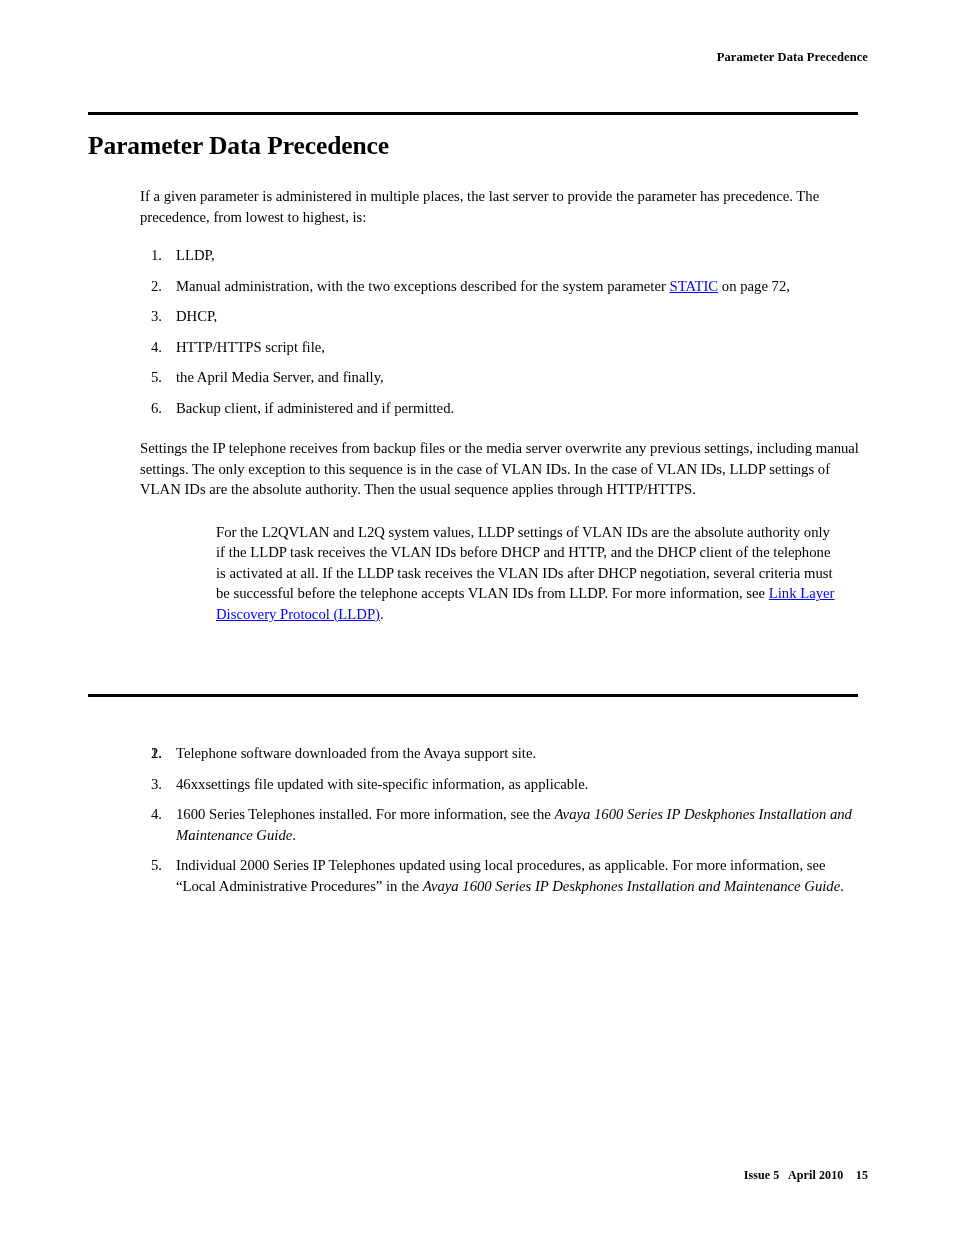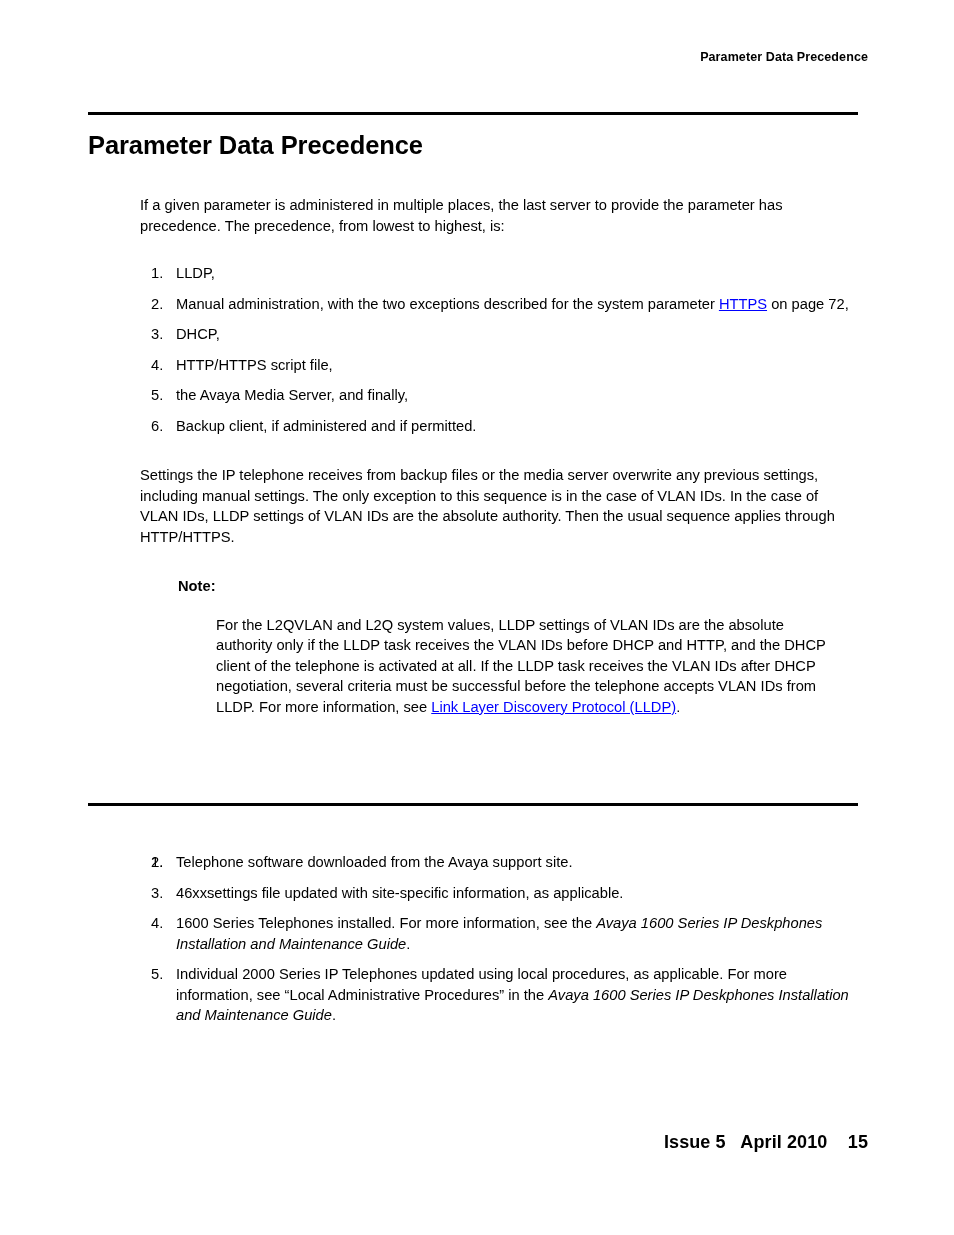--- a/index.html
+++ b/index.html
@@ -13,20 +13,21 @@
     position: relative;
     font-family: "Liberation Sans", sans-serif;
     color: #000000;
     overflow: hidden;
   }
   .page {
     position: relative;
     width: 954px;
     height: 1235px;
     box-sizing: border-box;
+    font-family: Liberation Serif, serif;
   }
 
   
   .running-header {
     position: absolute;
     top: 50px;
     right: 86px;
     font-size: 12.5px;
     font-weight: bold;
     letter-spacing: 0.1px;
@@ -61,21 +62,21 @@
     letter-spacing: -0.1px;
     margin: 16px 0 0 0;
     padding: 0;
     line-height: 1.15;
   }
 
   
   .body-para {
     font-size: 14.7px;
     line-height: 20.5px;
-    margin: 13px;
+    margin: 4px;
     padding: 0;
     margin-left: 52px;   
     width: 720px;
     text-align: left;
   }
 
   
   ol.num-list {
     margin: 0;
     padding: 0;
@@ -105,21 +106,21 @@
   }
   .note-label {
     font-size: 14.7px;
     font-weight: bold;
     line-height: 20.5px;
     margin: 0;
   }
   .note-body {
     font-size: 14.7px;
     line-height: 20.5px;
-    margin: 16px;
+    margin: 0;
     margin-left: 38px;  
     width: 620px;
   }
 
   
   a.doclink,
   .doclink {
     color: #0000ff;
     text-decoration: underline;
     cursor: pointer;
@@ -131,23 +132,23 @@
   .sp-para-list     { height: 14px; }
   .sp-list-para     { height: 16px; }
   .sp-para-note     { height: 16px; }
   .sp-note-label    { height: 2px; }
   .sp-section-gap   { height: 70px; }
   .sp-title2-para   { height: 22px; }
 
   
   .footer {
     position: absolute;
-    bottom: 82px;
+    bottom: 52px;
     right: 86px;
-    font-size: 18px;
+    font-size: 12px;
     font-weight: bold;
     letter-spacing: 0.1px;
     text-align: center;
     white-space: pre;
   }
 </style>
 </head>
 <body>
 
 <div class="page">
@@ -166,44 +167,43 @@
 
       <p class="body-para">If a given parameter is administered in multiple places, the last server to provide the parameter has precedence. The precedence, from lowest to highest, is:</p>
 
       <div class="sp-para-list"></div>
 
       <ol class="num-list">
         <li>
           <span class="marker">1.</span><span>LLDP,</span>
         </li>
         <li style="margin-top:10px;">
-          <span class="marker">2.</span><span>Manual administration, with the two exceptions described for the system parameter </span><span class="doclink">HTTPS</span><span> on page 72,</span>
+          <span class="marker">2.</span><span>Manual administration, with the two exceptions described for the system parameter </span><span class="doclink">STATIC</span><span> on page 72,</span>
         </li>
         <li style="margin-top:10px;">
           <span class="marker">3.</span><span>DHCP,</span>
         </li>
         <li style="margin-top:10px;">
           <span class="marker">4.</span><span>HTTP/HTTPS script file,</span>
         </li>
         <li style="margin-top:10px;">
-          <span class="marker">5.</span><span>the Avaya Media Server, and finally,</span>
+          <span class="marker">5.</span><span>the April Media Server, and finally,</span>
         </li>
         <li style="margin-top:10px;">
           <span class="marker">6.</span><span>Backup client, if administered and if permitted.</span>
         </li>
       </ol>
 
       <div class="sp-list-para"></div>
 
       <p class="body-para">Settings the IP telephone receives from backup files or the media server overwrite any previous settings, including manual settings. The only exception to this sequence is in the case of VLAN IDs. In the case of VLAN IDs, LLDP settings of VLAN IDs are the absolute authority. Then the usual sequence applies through HTTP/HTTPS.</p>
 
       <div class="sp-para-note"></div>
 
       <div class="note-block">
-        <p class="note-label">Note:</p>
         <div class="sp-note-label"></div>
         <p class="note-body"><span>For the L2QVLAN and L2Q system values, LLDP settings of VLAN IDs are the absolute authority only if the LLDP task receives the VLAN IDs before DHCP and HTTP, and the DHCP client of the telephone is activated at all. If the LLDP task receives the VLAN IDs after DHCP negotiation, several criteria must be successful before the telephone accepts VLAN IDs from LLDP. For more information, see </span><span class="doclink">Link Layer Discovery Protocol (LLDP)</span><span>.</span></p>
       </div>
 
     </div>
 
     <div class="sp-section-gap"></div>
 
     <div class="section">
 

